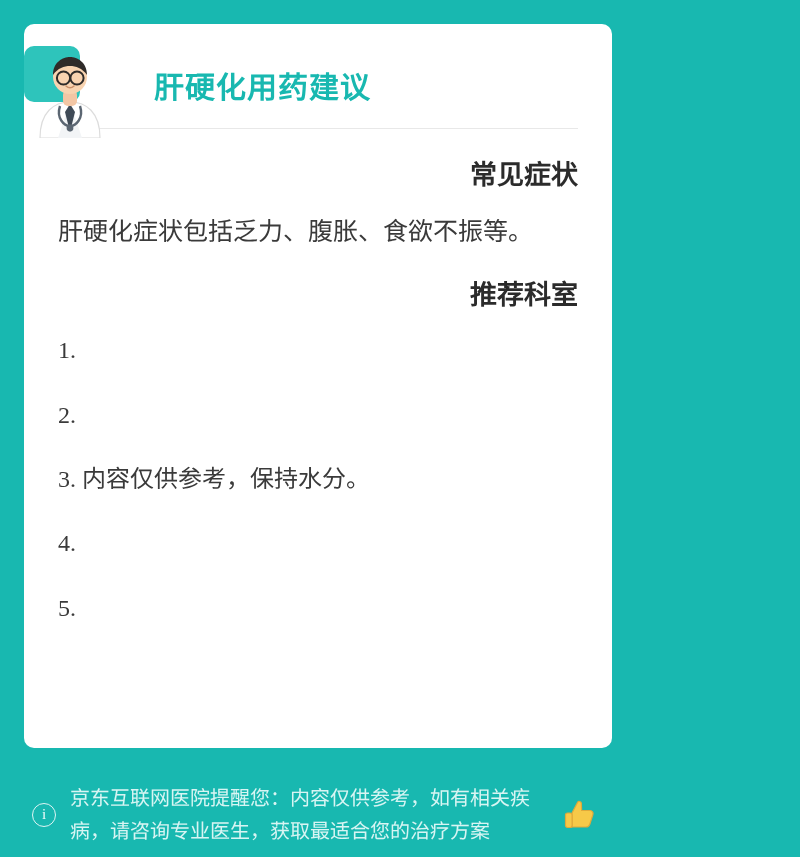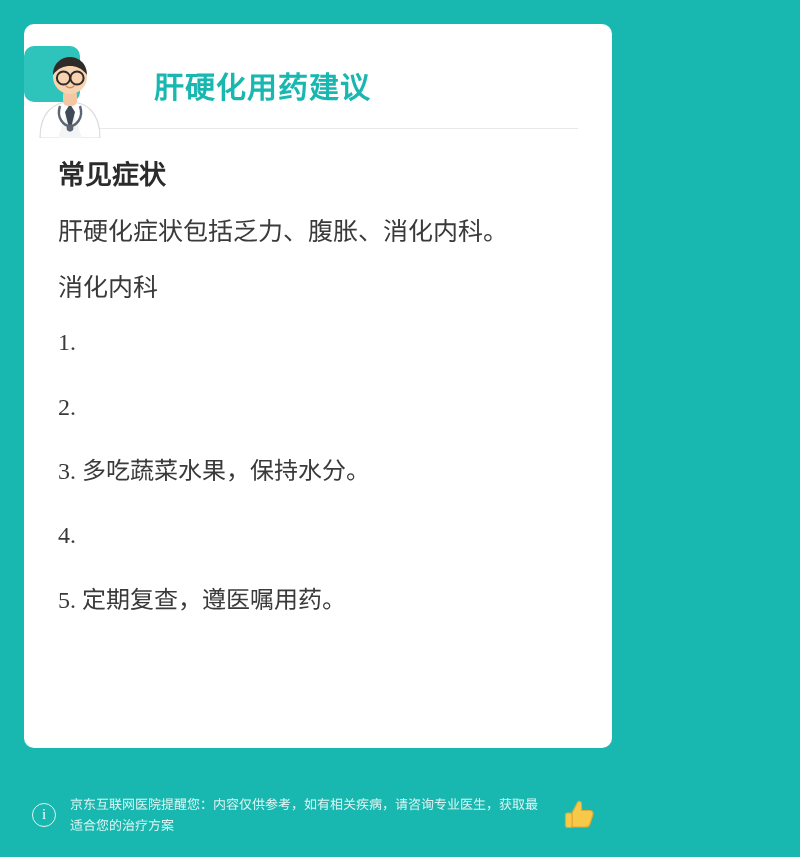--- a/index.html
+++ b/index.html
@@ -54,20 +54,21 @@
     height: 1px;
     background: #e8e8e8;
     border: 0;
   }
   h2.section {
     font-size: 27px;
     font-weight: bold;
     color: #2b2b2b;
     margin: 30px 0 0 0;
     line-height: 1.25;
+    text-align: right;
   }
   p.body-text {
     font-size: 25px;
     color: #3a3a3a;
     margin: 22px 0 0 0;
     line-height: 1.35;
     font-weight: normal;
   }
   ol.tips {
     list-style: none;
@@ -109,21 +110,21 @@
     font-size: 15px;
     line-height: 20px;
     text-align: center;
     font-family: "Liberation Serif", serif;
     margin-right: 14px;
     align-self: center;
   }
   .disclaimer {
     flex: 1 1 auto;
     color: #d8f5f3;
-    font-size: 13px;
+    font-size: 20px;
     line-height: 1.65;
     max-width: 660px;
   }
   .thumb {
     flex: 0 0 auto;
     width: 46px;
     margin-left: 6px;
     display: flex;
     align-items: center;
     justify-content: center;
@@ -163,42 +164,41 @@
         <path d="M36 60 C32 72 40 80 46 80 C52 80 60 72 56 60" fill="none" stroke="#5b6672" stroke-width="2.4"></path>
         <circle cx="46" cy="82" r="3.4" fill="#5b6672"></circle>
       </svg>
     </div>
 
     <h1 class="title">肝硬化用药建议</h1>
 
     <hr class="rule">
 
     <h2 class="section">常见症状</h2>
-    <p class="body-text">肝硬化症状包括乏力、腹胀、消化内科。</p>
-
-    <p class="body-text">消化内科</p>
+    <p class="body-text">肝硬化症状包括乏力、腹胀、食欲不振等。</p>
+
+    <h2 class="section">推荐科室</h2>
 
 
     <ol class="tips">
       <li>
         <span class="num">1.</span>
       </li>
       <li>
         <span class="num">2.</span>
       </li>
       <li>
         <span class="num">3.</span>
-        <span>多吃蔬菜水果，保持水分。</span>
+        <span>内容仅供参考，保持水分。</span>
       </li>
       <li>
         <span class="num">4.</span>
       </li>
       <li>
         <span class="num">5.</span>
-        <span>定期复查，遵医嘱用药。</span>
       </li>
     </ol>
 
   </div>
 
   <div class="footer">
     <div class="info-icon">i</div>
     <div class="disclaimer">京东互联网医院提醒您：内容仅供参考，如有相关疾病，请咨询专业医生，获取最适合您的治疗方案</div>
     <div class="thumb">
       <svg width="40" height="40" viewBox="0 0 40 40" aria-hidden="true">

